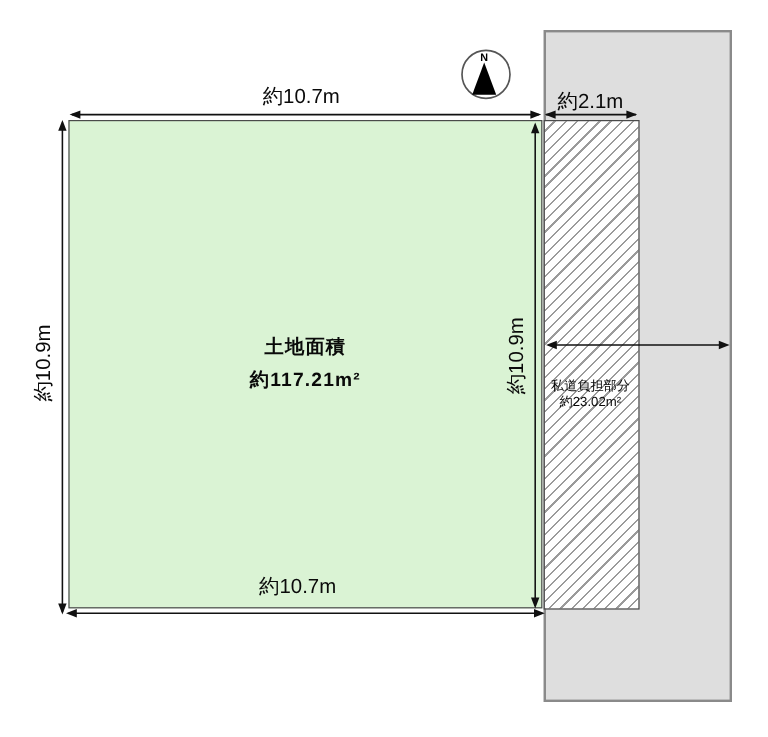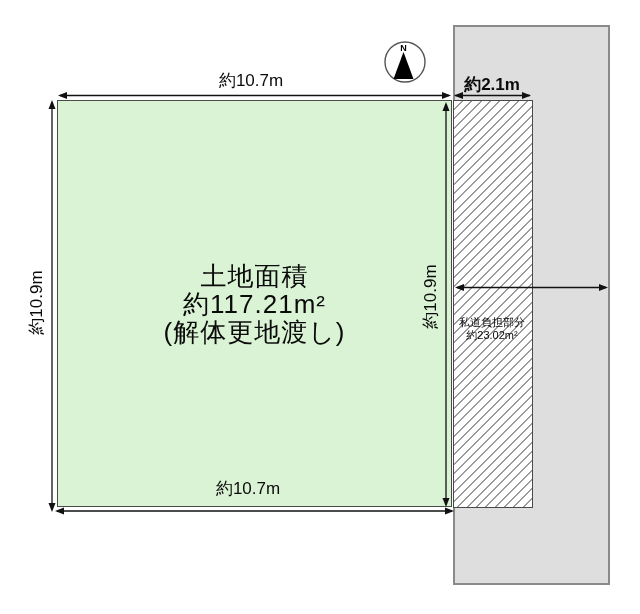--- a/index.html
+++ b/index.html
@@ -16,31 +16,31 @@
     left:453px;top:100px;width:80px;height:408px;
     background:repeating-linear-gradient(135deg,#ffffff 0px,#ffffff 5.3px,#9b9b9b 5.3px,#9b9b9b 6.6px);
     border:1.5px solid #4a4a4a;
   }
   .plot{
     left:57px;top:100px;width:395px;height:407px;
     background:#daf3d4;border:1.5px solid #4a4a4a;
     display:flex;align-items:center;justify-content:center;
   }
   .plot-text{
-    text-align:center;font-size:26px;line-height:28px;letter-spacing:1px;
-    color:#0a0a0a;font-weight:400;
+    text-align:center;font-size:16px;line-height:28px;letter-spacing:1px;
+    color:#0a0a0a;font-weight:700;
   }
   .svg-overlay{position:absolute;left:0;top:0;pointer-events:none;}
   .dim-label{
     position:absolute;font-size:17px;line-height:19px;white-space:nowrap;
     text-align:center;color:#0a0a0a;
   }
   .rot{transform:rotate(-90deg);transform-origin:center center;}
   .label-top-width{left:191px;top:71px;width:120px;}
-  .label-setback{left:442px;top:75px;width:100px;font-weight:bold;}
+  .label-setback{left:442px;top:75px;width:100px;}
   .label-bottom-width{left:188px;top:479px;width:120px;}
   .label-left-height{left:-24px;top:293px;width:120px;}
   .label-right-height{left:370px;top:287px;width:120px;}
   .label-road{left:511px;top:247px;width:120px;}
   .label-private{
     left:442px;top:300px;width:100px;font-size:11px;line-height:12.5px;
     letter-spacing:0;
     margin-top:16px;
   }
 </style>
@@ -50,21 +50,20 @@
 <div class="canvas">
 
   <div class="region road"></div>
 
   <div class="region hatch"></div>
 
   <div class="region plot">
     <div class="plot-text">
       <div>土地面積</div>
       <div>約117.21m²</div>
-      <div>(解体更地渡し)</div>
     </div>
   </div>
 
   <svg class="svg-overlay" width="640" height="614" viewBox="0 0 640 614">
 
     <g stroke="#111" fill="#111">
       <line x1="60" y1="95.5" x2="449" y2="95.5" stroke-width="1.3"></line>
       <polygon points="58,95.5 67,92 67,99" stroke="none"></polygon>
       <polygon points="451,95.5 442,92 442,99" stroke="none"></polygon>
     </g>

